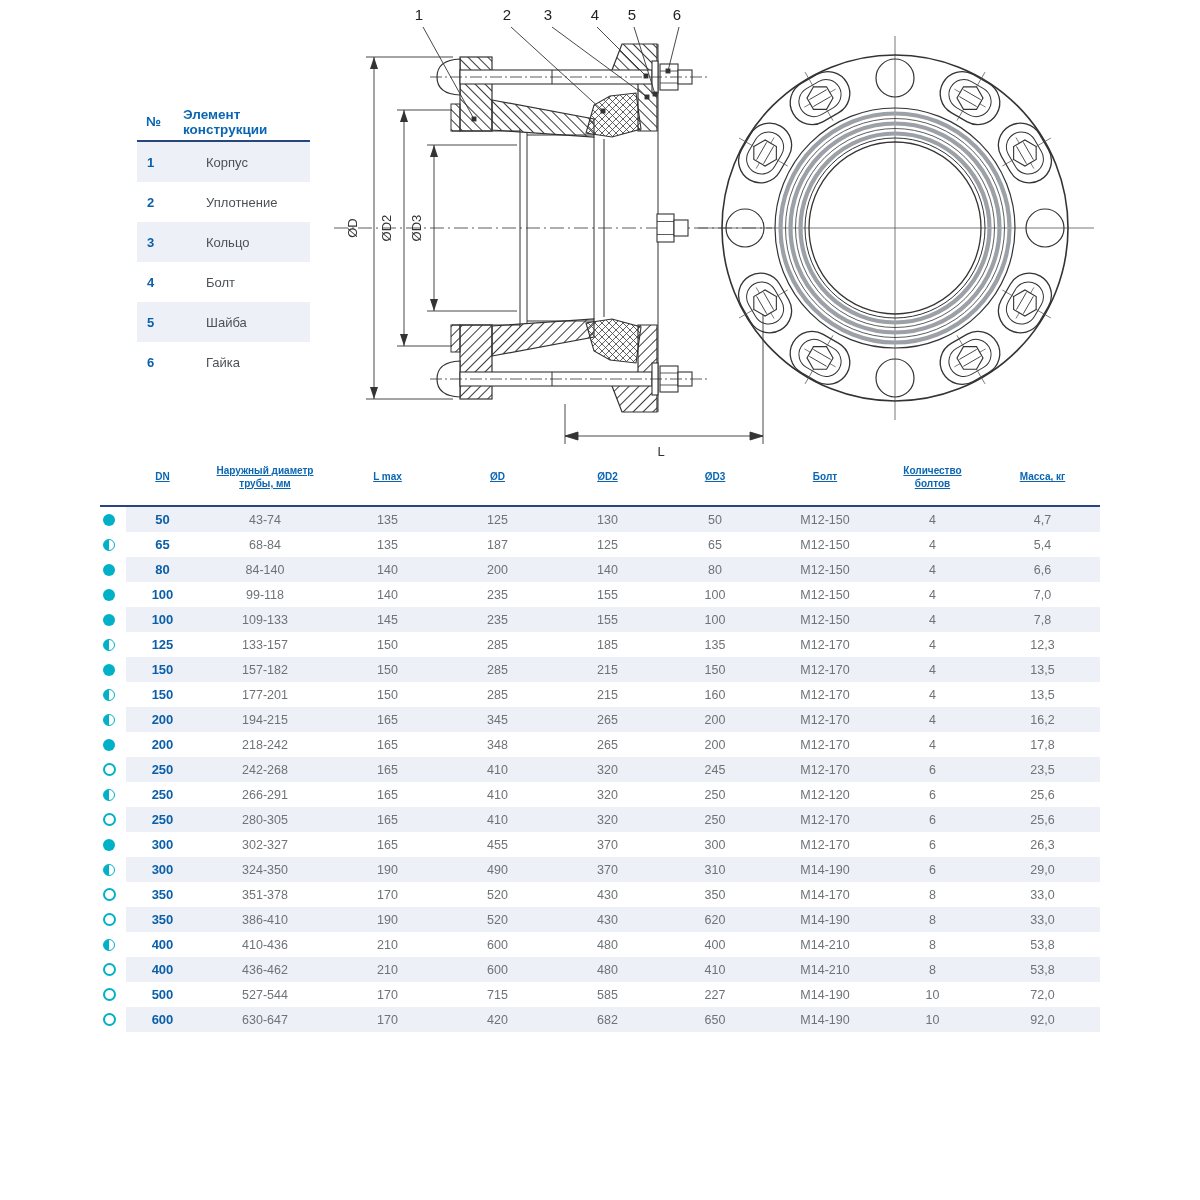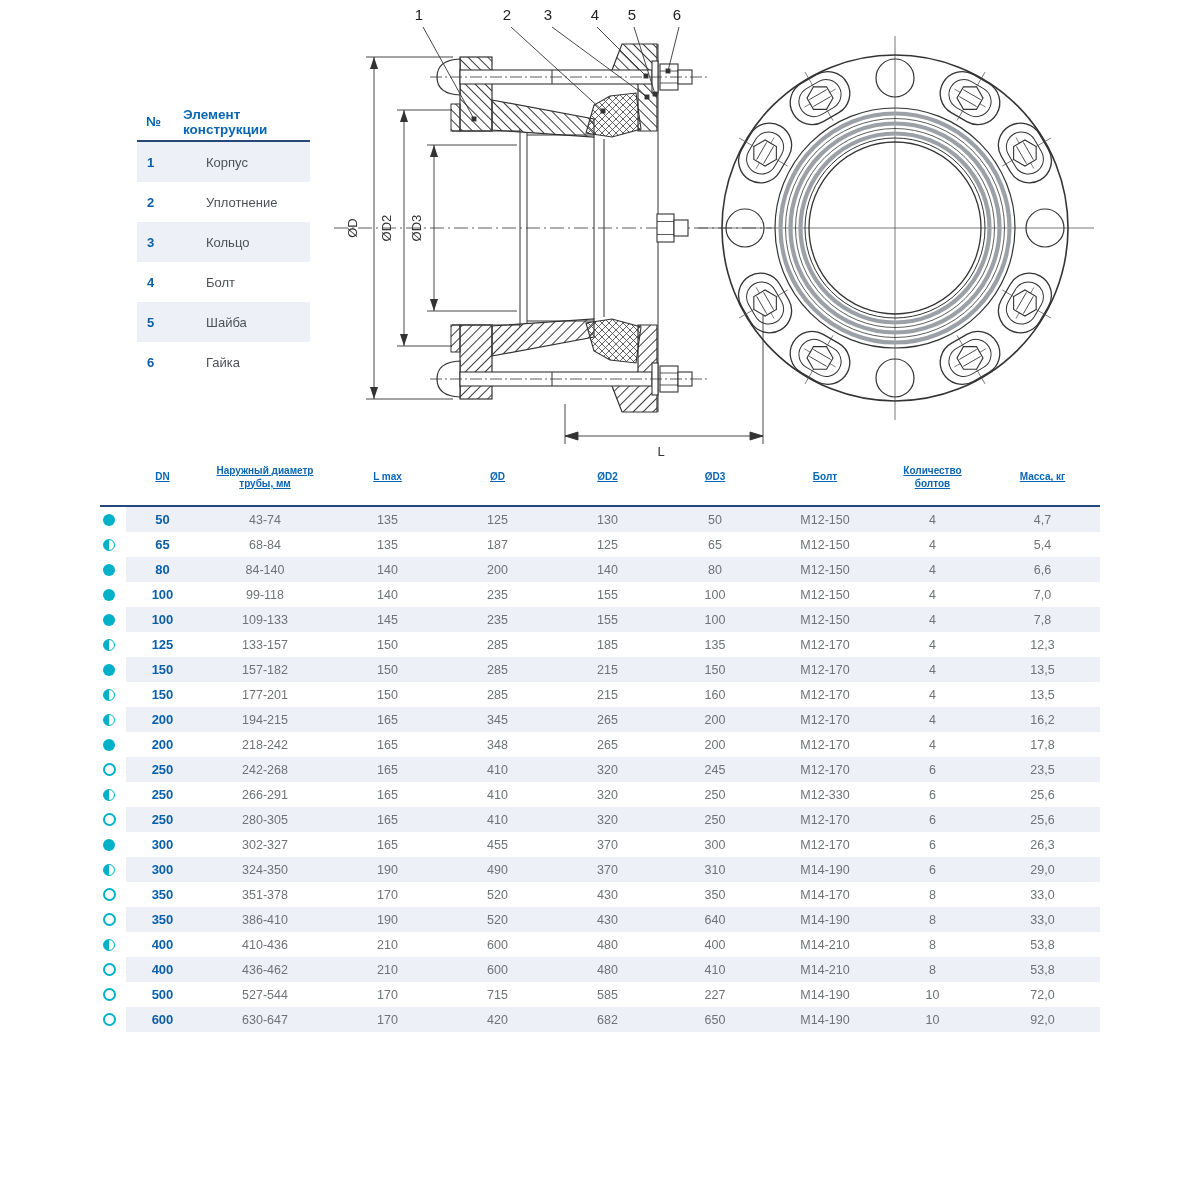--- a/index.html
+++ b/index.html
@@ -380,21 +380,21 @@
     <span>23,5</span>
   </div>
         <div class="trow">
     <span class="dot dot--half"></span>
     <span class="td-dn">250</span>
     <span>266-291</span>
     <span>165</span>
     <span>410</span>
     <span>320</span>
     <span>250</span>
-    <span>M12-330</span>
+    <span>M12-120</span>
     <span>6</span>
     <span>25,6</span>
   </div>
         <div class="trow striped">
     <span class="dot dot--empty"></span>
     <span class="td-dn">250</span>
     <span>280-305</span>
     <span>165</span>
     <span>410</span>
     <span>320</span>
@@ -439,21 +439,21 @@
     <span>8</span>
     <span>33,0</span>
   </div>
         <div class="trow striped">
     <span class="dot dot--empty"></span>
     <span class="td-dn">350</span>
     <span>386-410</span>
     <span>190</span>
     <span>520</span>
     <span>430</span>
-    <span>640</span>
+    <span>620</span>
     <span>M14-190</span>
     <span>8</span>
     <span>33,0</span>
   </div>
         <div class="trow">
     <span class="dot dot--half"></span>
     <span class="td-dn">400</span>
     <span>410-436</span>
     <span>210</span>
     <span>600</span>

